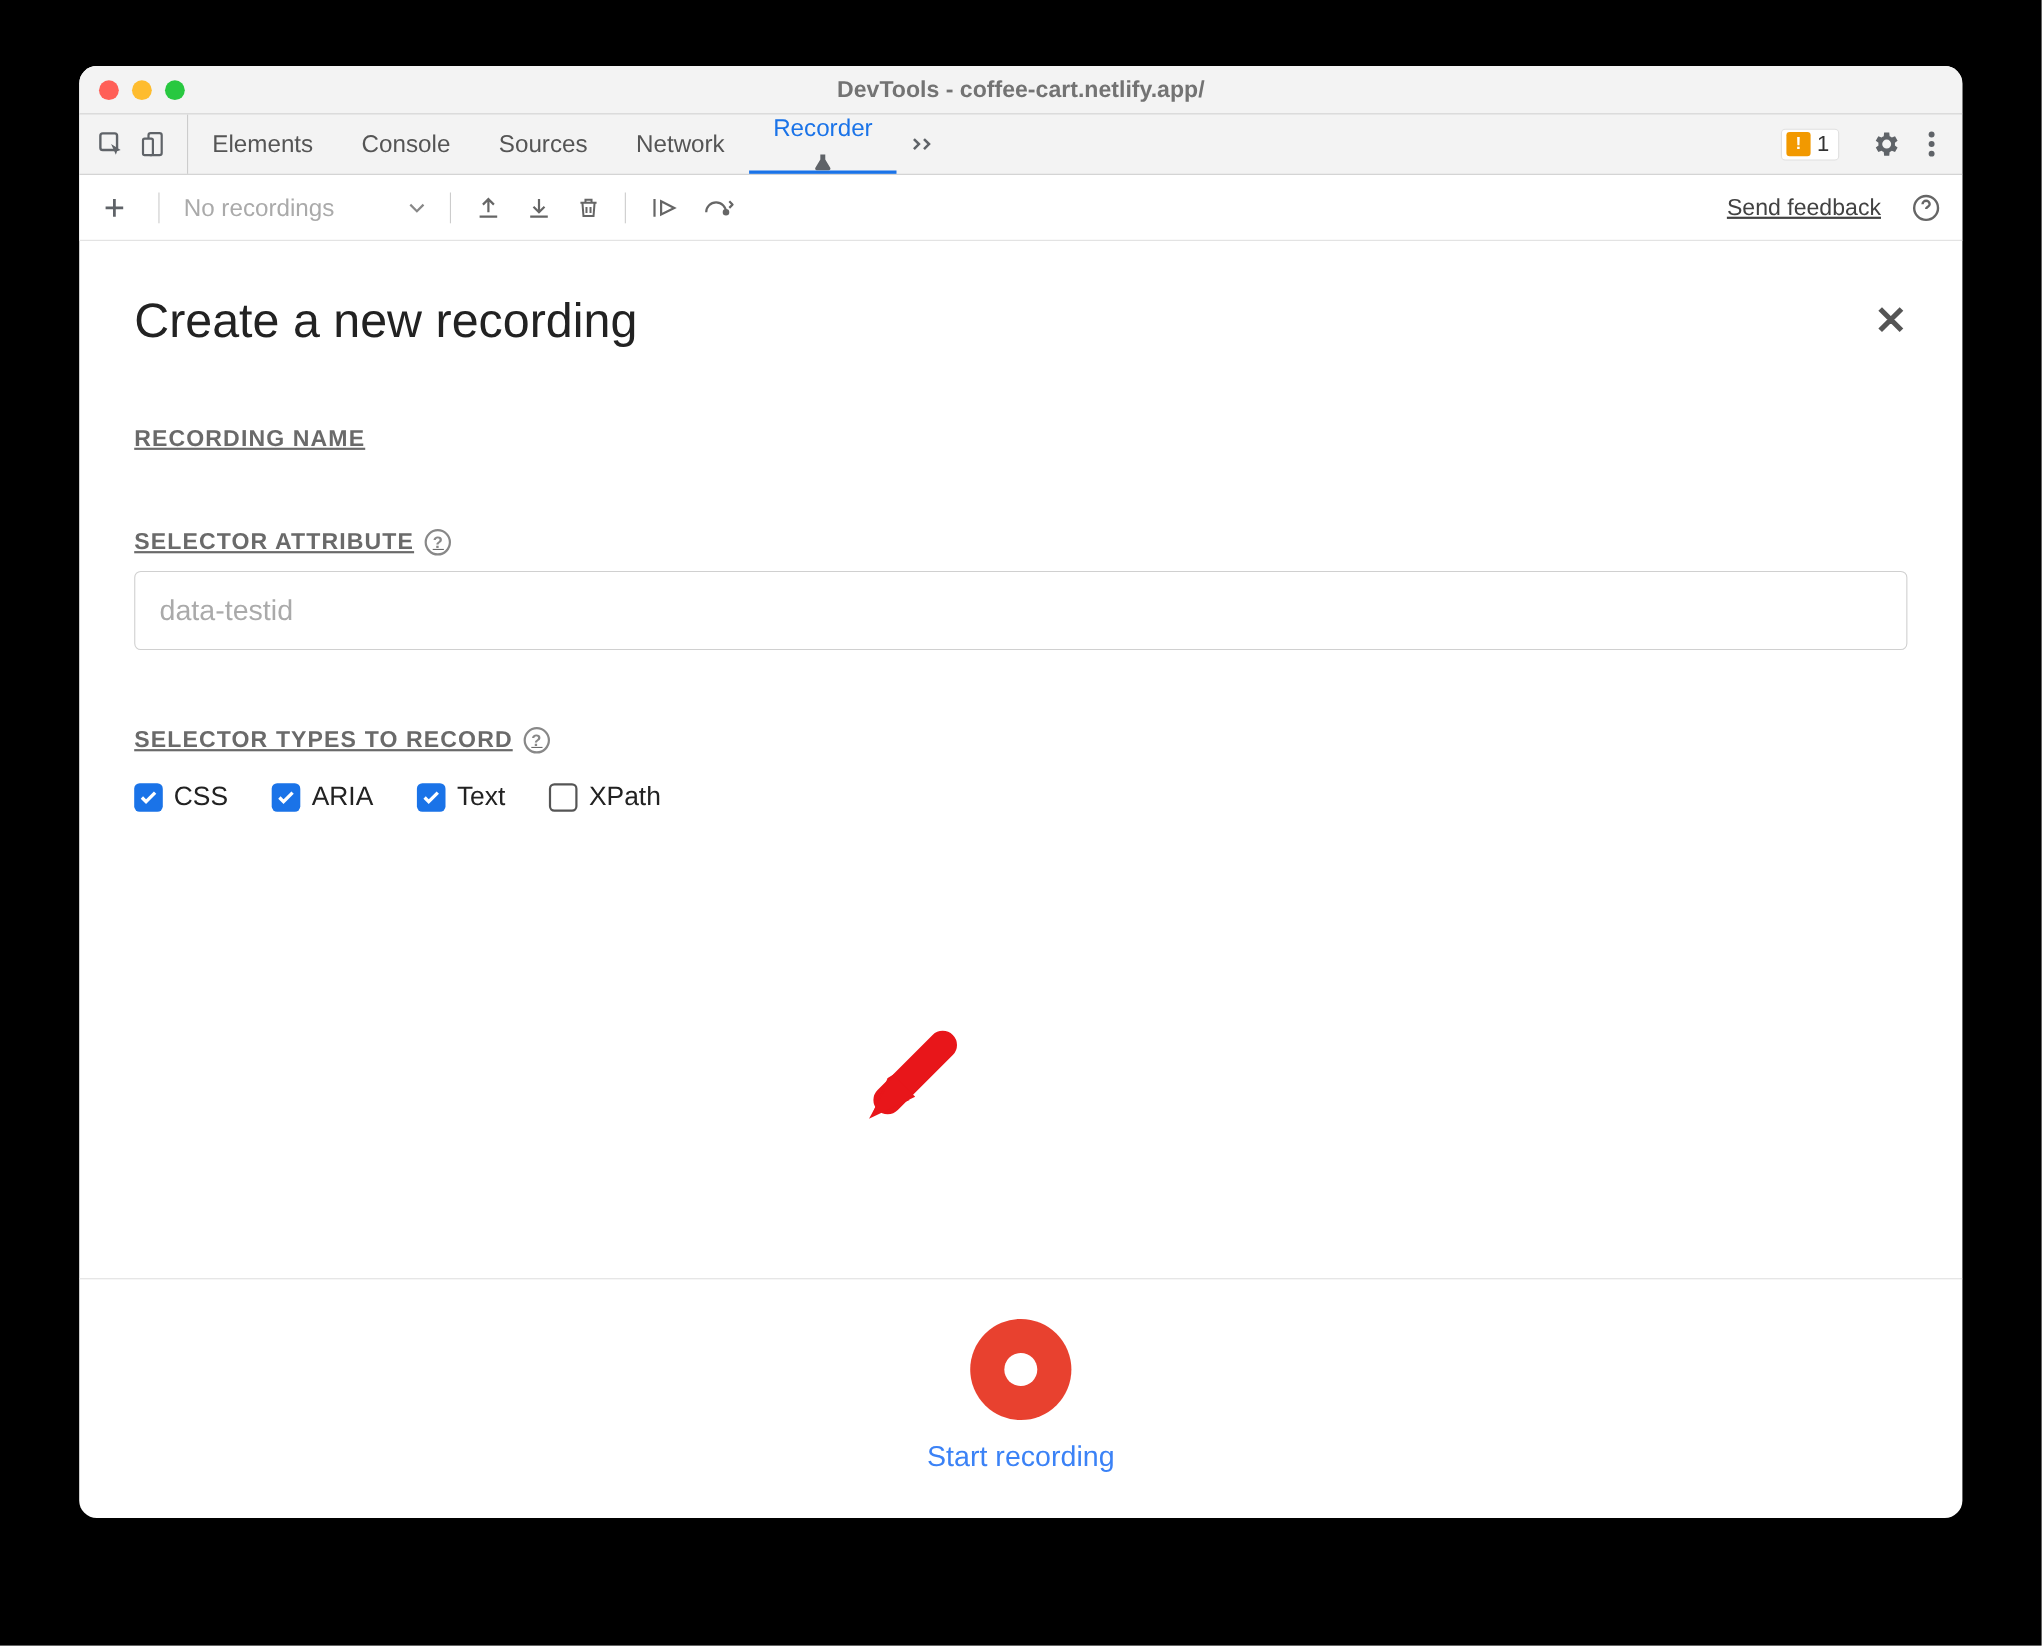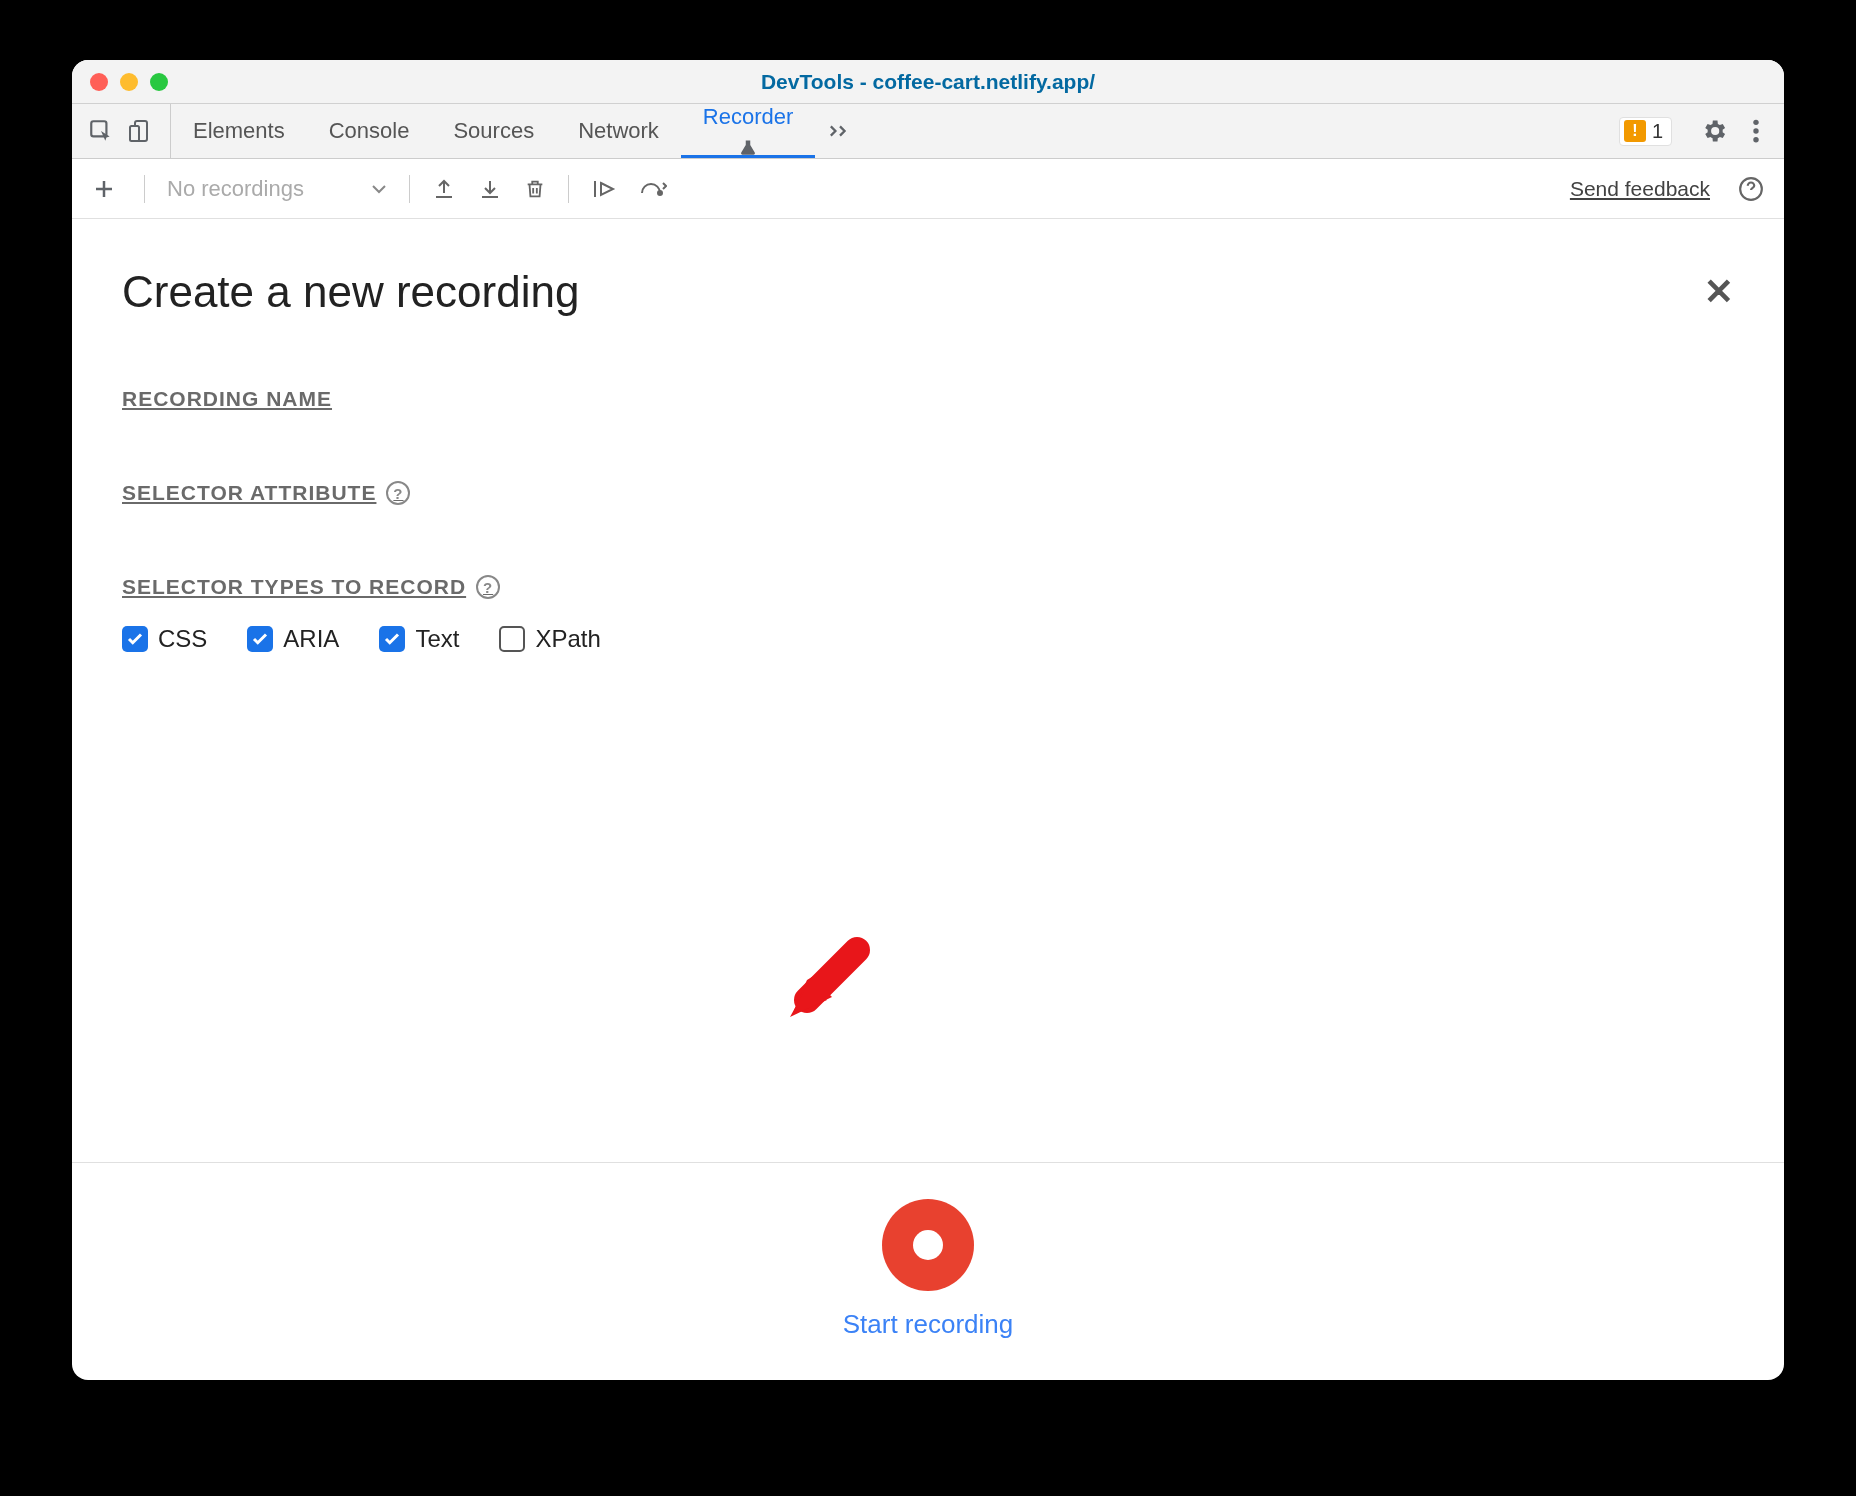--- a/index.html
+++ b/index.html
@@ -33,21 +33,21 @@
     position: relative;
     border-bottom: 1px solid #d0d0d0;
   }
   .traffic { display: flex; gap: 12px; }
   .dot { width: 18px; height: 18px; border-radius: 50%; }
   .dot.red { background: #ff5f57; }
   .dot.yellow { background: #febc2e; }
   .dot.green { background: #28c840; }
   .title-text {
     position: absolute; left: 0; right: 0; text-align: center;
-    font-size: 21px; font-weight: 600; color: #0369a1;
+    font-size: 21px; font-weight: 600; color: #737373;
     pointer-events: none;
   }
   .tabbar {
     height: 55px;
     background: #f3f3f3;
     border-bottom: 1px solid #ccc;
     display: flex;
     align-items: center;
     padding: 0 12px;
     font-size: 22px;
@@ -277,20 +277,21 @@
 
     <div class="group">
       <div class="label">RECORDING NAME</div>
     </div>
 
     <div class="group">
       <div class="label">
         <span>SELECTOR ATTRIBUTE</span>
         <span class="help">?</span>
       </div>
+      <input class="input" placeholder="data-testid" style="">
     </div>
 
     <div class="group">
       <div class="label">
         <span>SELECTOR TYPES TO RECORD</span>
         <span class="help">?</span>
       </div>
       <div class="checkboxes">
         <label class="cb">
           <span class="box checked">

